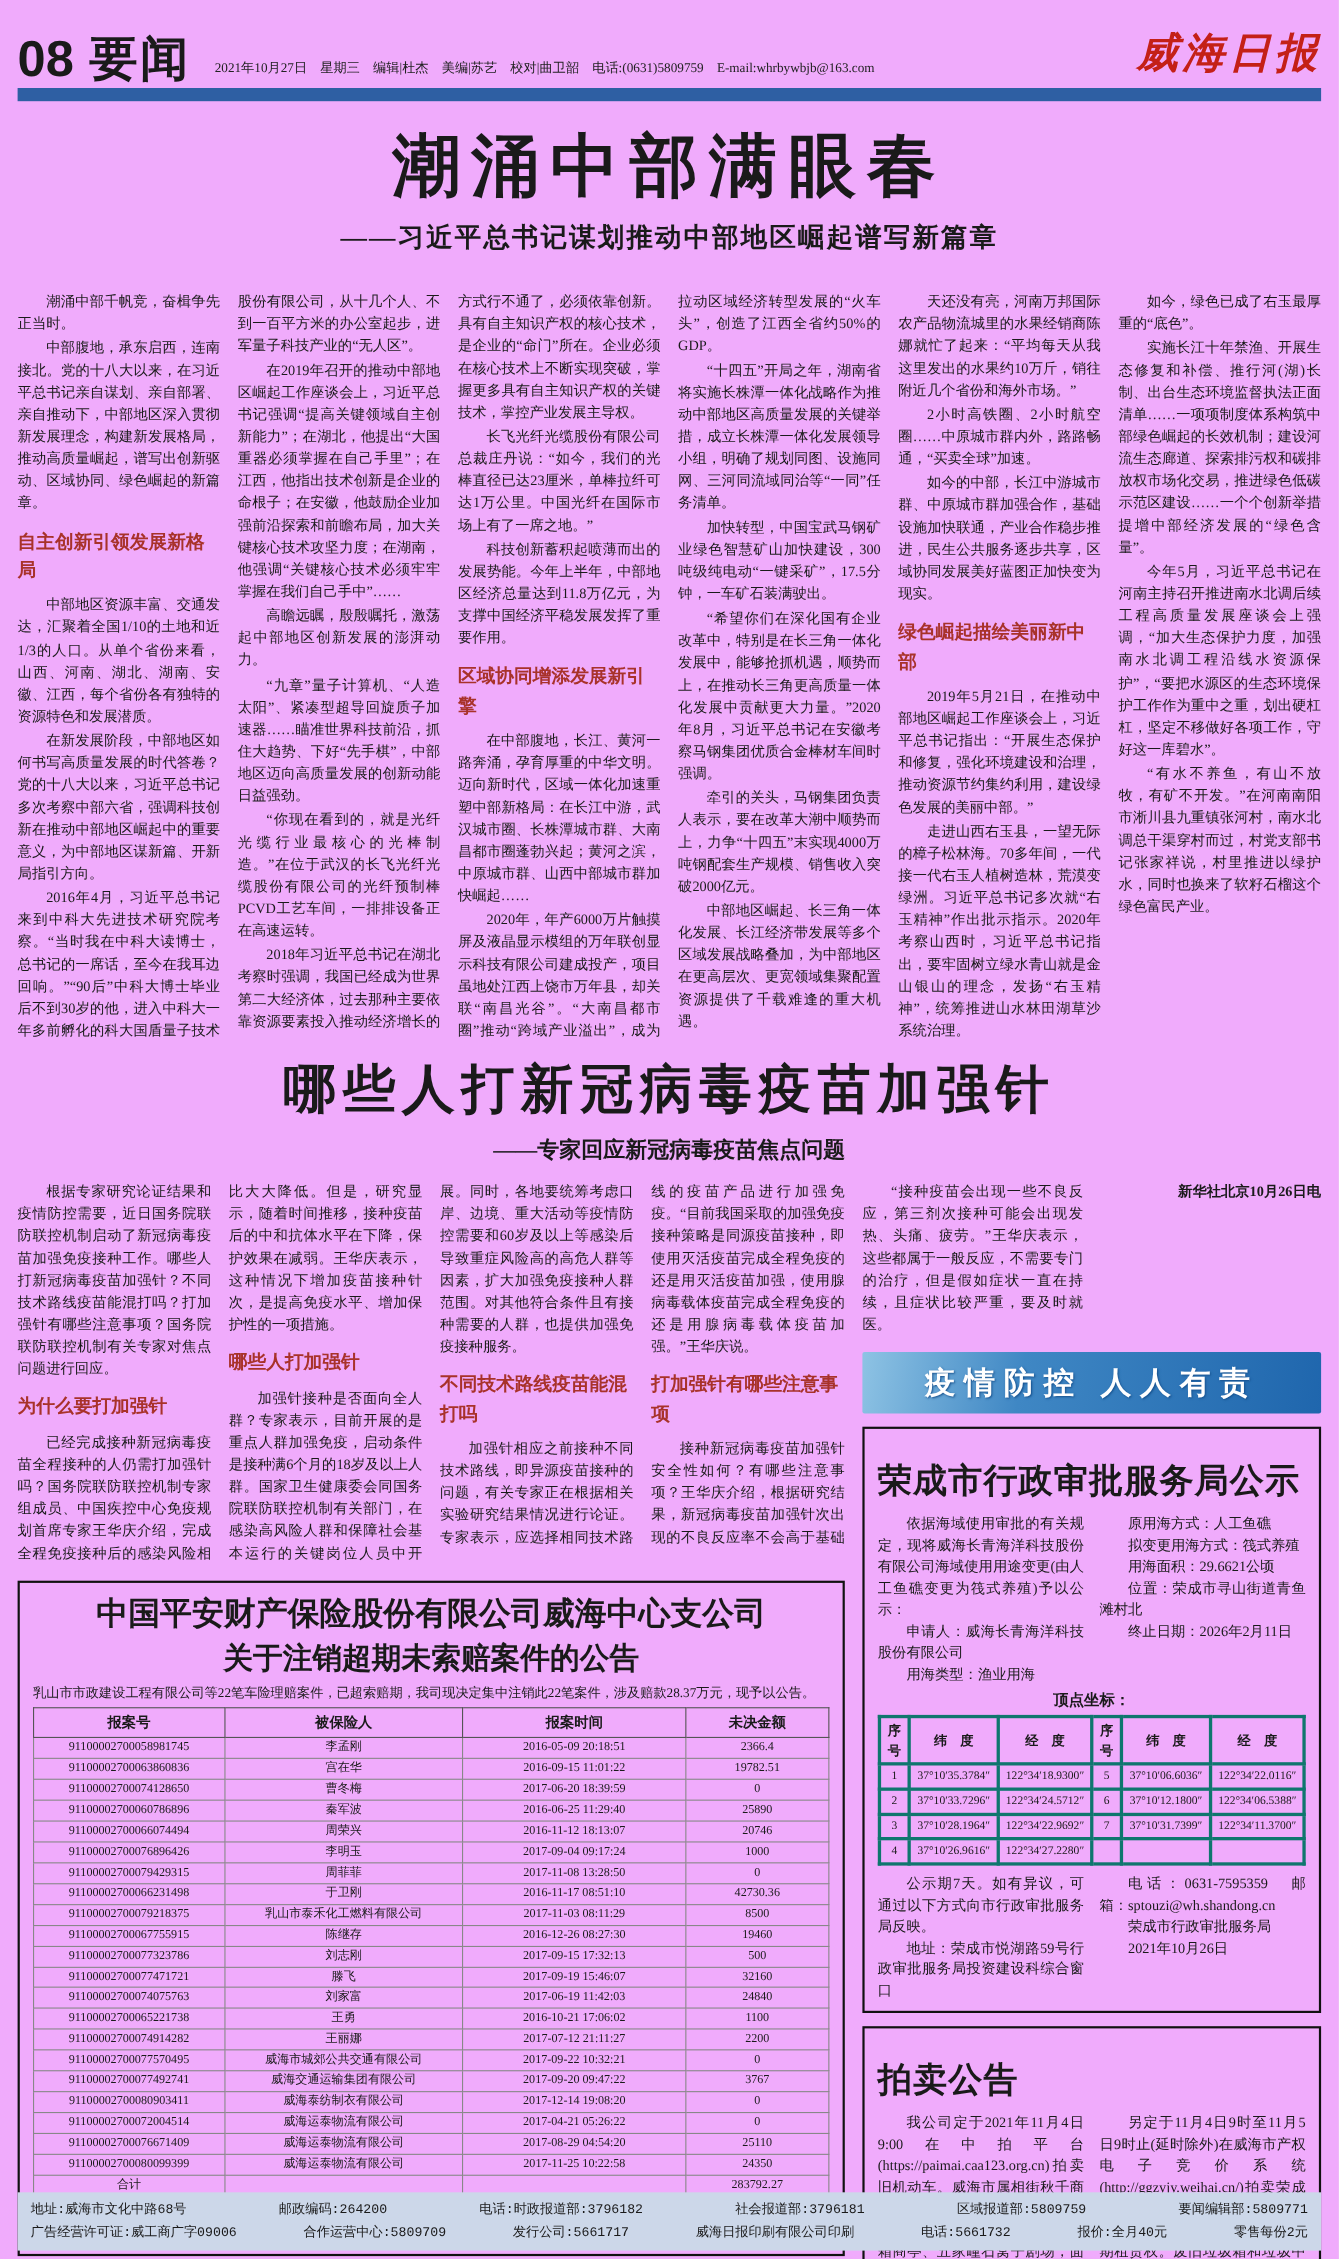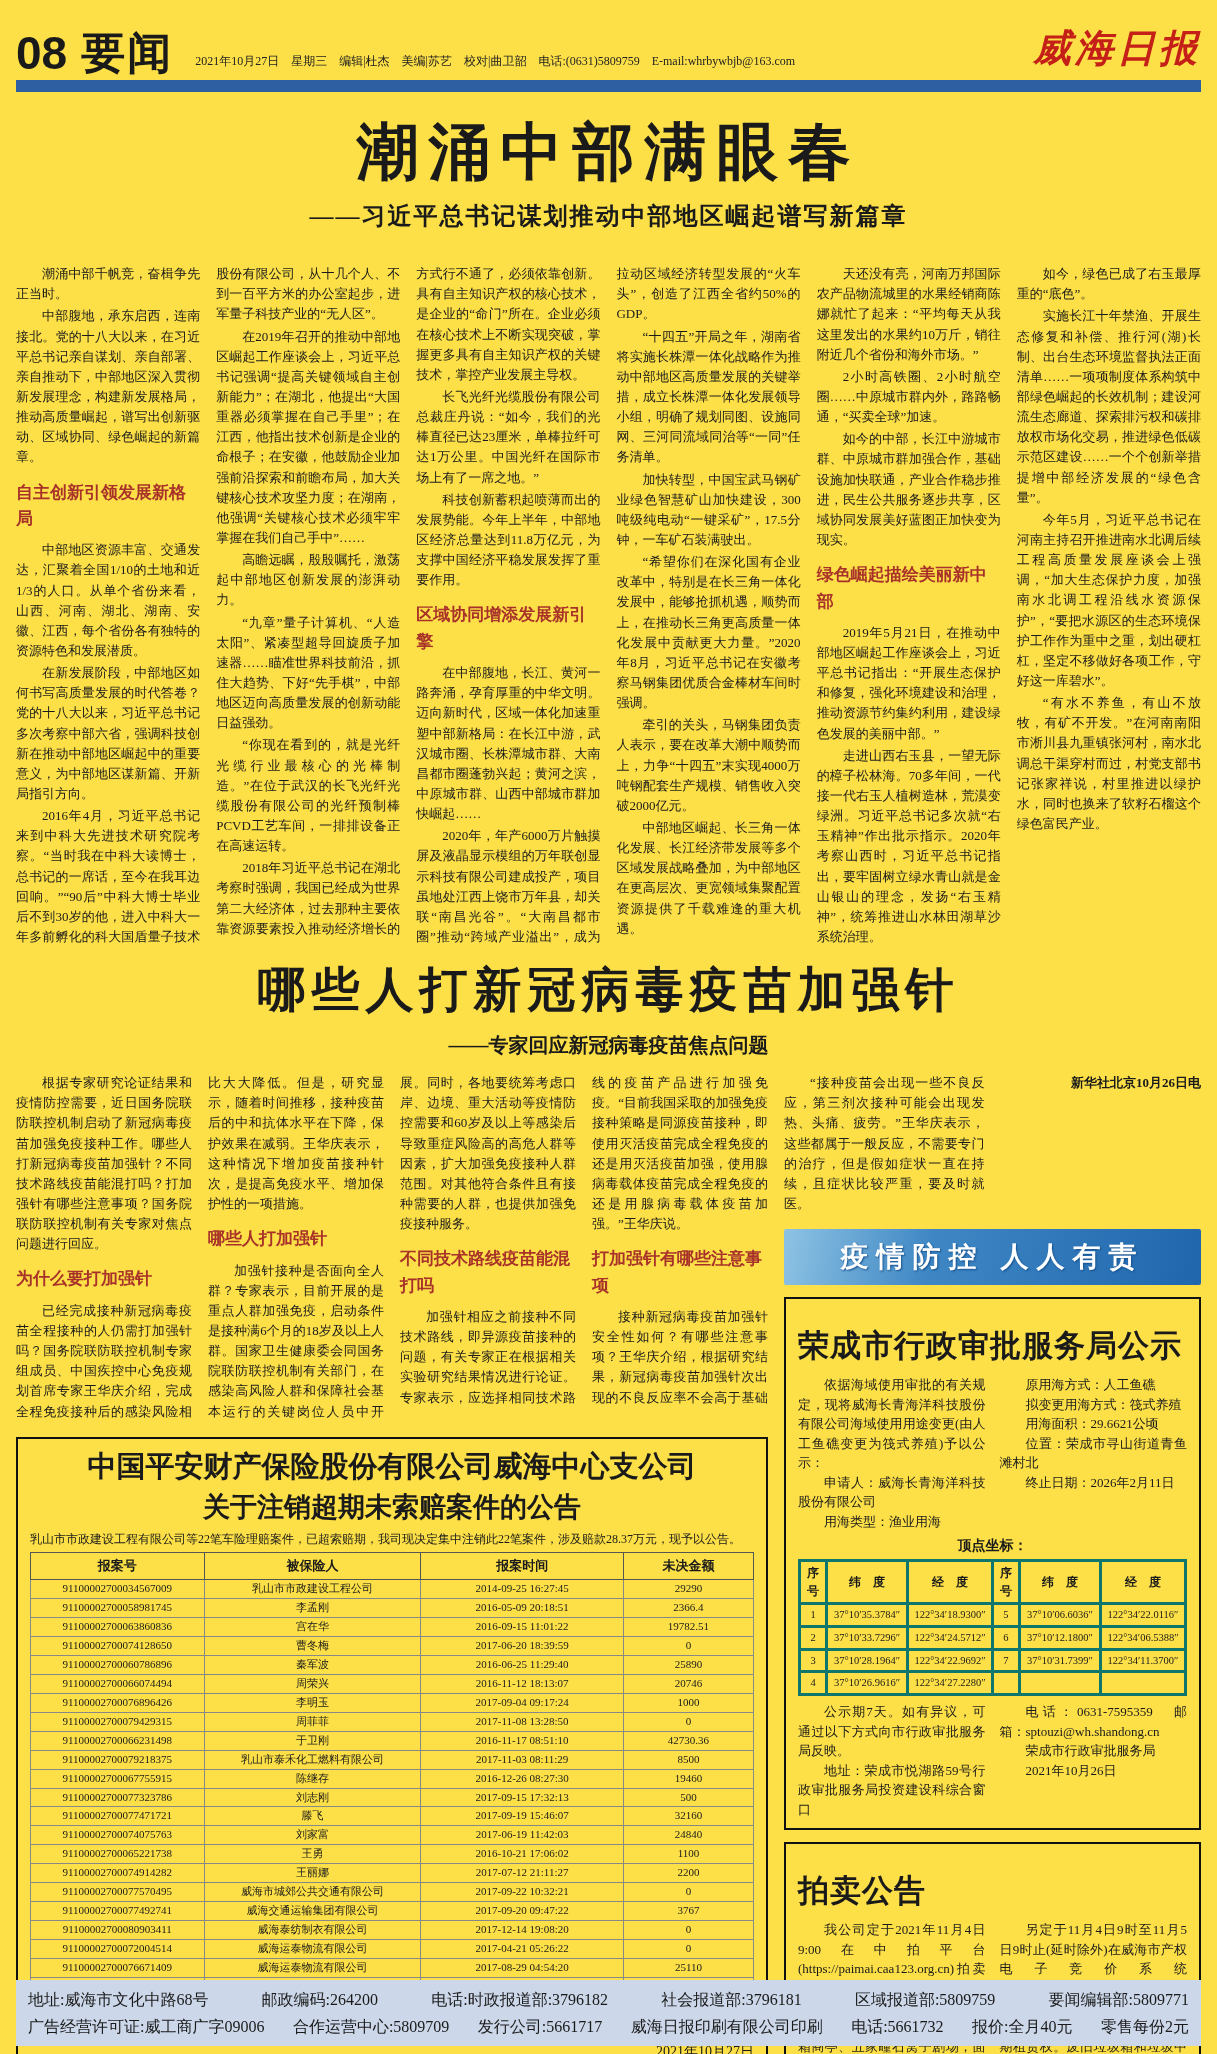--- a/index.html
+++ b/index.html
@@ -1,17 +1,17 @@
 <!DOCTYPE html>
 <html><head>
 <meta charset="utf-8">
 <style>
   * { box-sizing: border-box; margin: 0; padding: 0; }
   body { background:#e8e8e4; font-family:"Liberation Serif","DejaVu Serif",serif; }
-  .page { width:1217px; height:2054px; margin:0 auto; background:#fde047; color:#1a1a1a;
+  .page { width:1217px; height:2054px; margin:0 auto; background:#f0abfc; color:#1a1a1a;
           padding:10px 16px 0; position:relative; overflow:hidden; }
 
   
   .hdr { display:flex; align-items:flex-end; height:66px; }
   .page-no { font-family:"Liberation Sans","DejaVu Sans",sans-serif; font-size:46px; font-weight:bold; line-height:1; }
   .section { font-size:44px; font-weight:bold; line-height:1; margin-left:14px; letter-spacing:2px; }
   .edition-info { font-size:12px; margin-left:22px; padding-bottom:6px; color:#222; }
   .masthead { margin-left:auto; font-size:38px; font-weight:bold; color:#c42017; font-style:italic;
               letter-spacing:4px; padding-bottom:2px; }
   .blue-bar { height:12px; background:#2e5fa3; margin-top:4px; }
@@ -62,21 +62,21 @@
   .ins-t1 { text-align:center; font-size:29px; font-weight:bold; }
   .ins-t2 { text-align:center; font-size:27px; font-weight:bold; margin-top:2px; }
   .ins-intro { font-size:12px; margin:6px 0 4px; }
   .ins-tbl { width:100%; border-collapse:collapse; font-size:11px; }
   .ins-tbl th { border:1px solid #555; padding:4px 2px; font-size:13px; }
   .ins-tbl td { border:1px solid #888; padding:1px 2px; text-align:center; line-height:1.45; white-space:nowrap; }
   .ins-sign { text-align:right; font-size:14px; margin-top:4px; line-height:1.5; }
 
   
   .footer { position:absolute; left:16px; right:16px; bottom:8px; background:#ccd7e9;
-            padding:6px 12px; font-size:16px; font-family:Liberation Serif, serif; }
+            padding:6px 12px; font-size:12px; font-family:Liberation Mono, monospace; }
   .f-row { display:flex; justify-content:space-between; line-height:1.7; flex-wrap:nowrap; }
   .f-row span { white-space:nowrap; }
 </style>
 </head>
 <body>
 
 <div class="page">
 
   <div class="hdr">
     <div class="page-no">08</div>
@@ -153,26 +153,20 @@
           <thead>
             <tr>
               <th style="width:24%">报案号</th>
               <th style="width:30%">被保险人</th>
               <th style="width:28%">报案时间</th>
               <th style="width:18%">未决金额</th>
             </tr>
           </thead>
           <tbody>
 
-              <tr>
-                <td>91100002700034567009</td>
-                <td>乳山市市政建设工程公司</td>
-                <td>2014-09-25 16:27:45</td>
-                <td>29290</td>
-              </tr>
 
               <tr>
                 <td>91100002700058981745</td>
                 <td>李孟刚</td>
                 <td>2016-05-09 20:18:51</td>
                 <td>2366.4</td>
               </tr>
 
               <tr>
                 <td>91100002700063860836</td>

